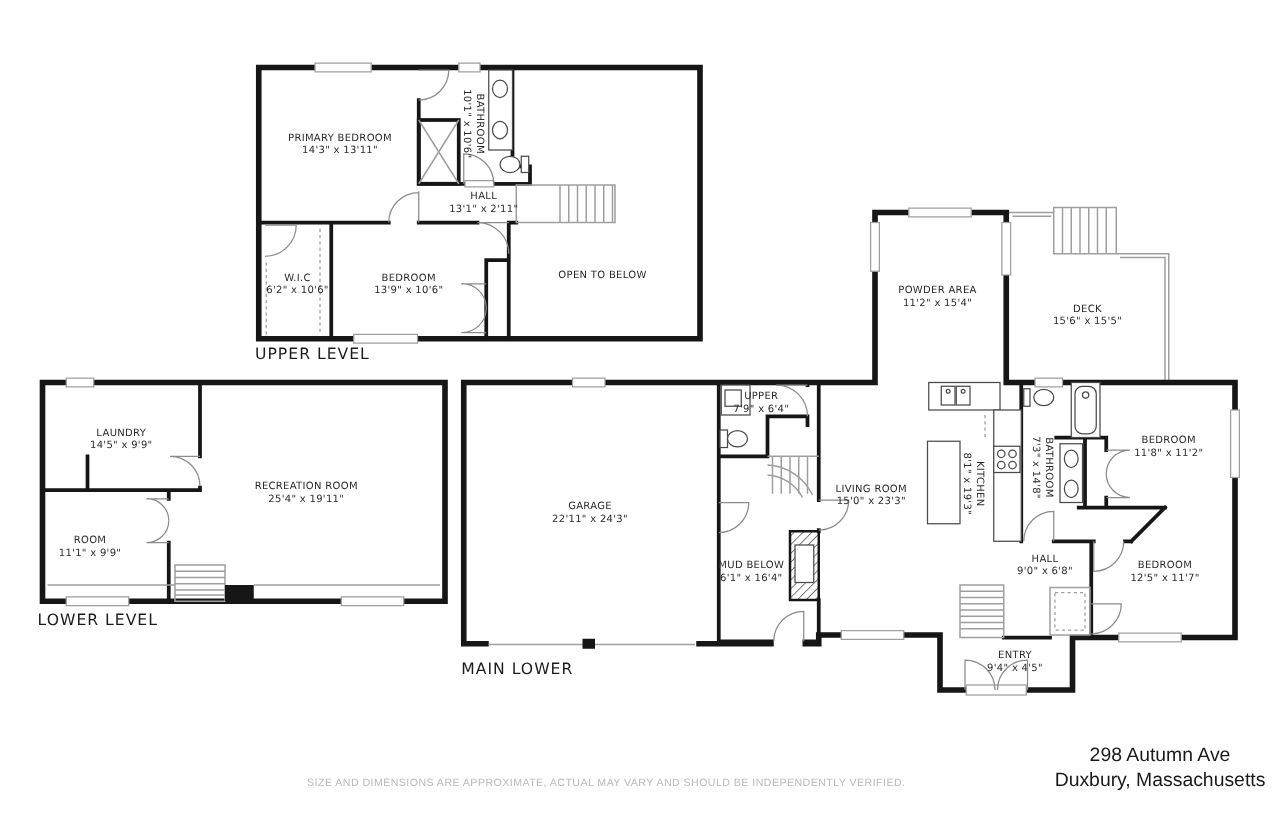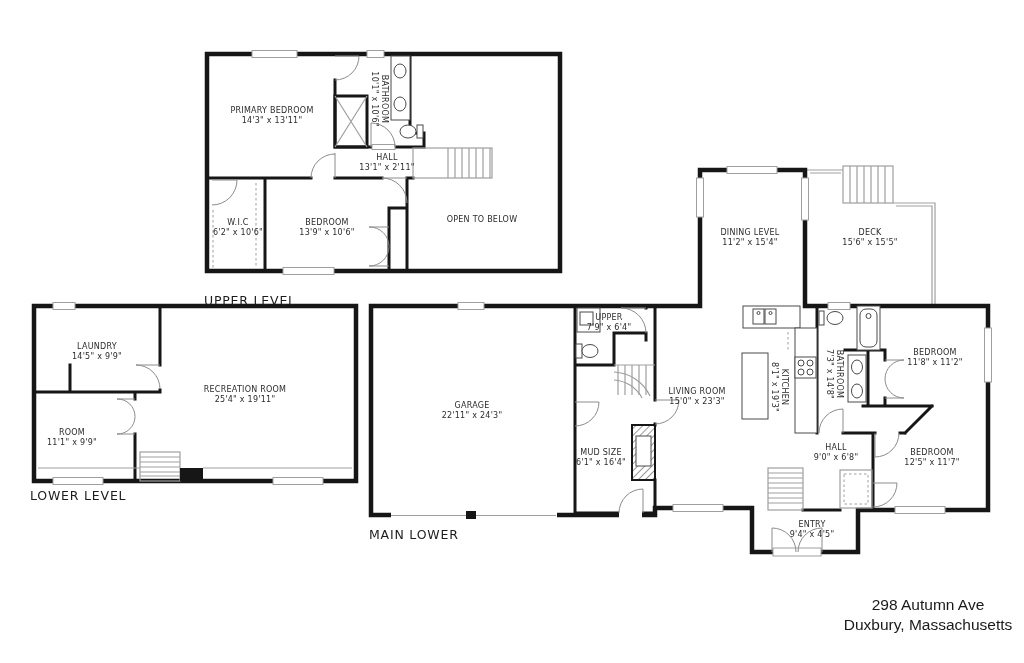--- a/index.html
+++ b/index.html
@@ -265,28 +265,28 @@
 
 <div class="rl" style="left:472px;top:410px">
   <div>GARAGE</div>
   <div>22'11" x 24'3"</div>
 </div>
 <div class="rl" style="left:609px;top:322px">
   <div>UPPER</div>
   <div>7'9" x 6'4"</div>
 </div>
 <div class="rl" style="left:601px;top:457px">
-  <div>MUD SIZE</div>
+  <div>MUD BELOW</div>
   <div>6'1" x 16'4"</div>
 </div>
 <div class="rl" style="left:750px;top:237px">
-  <div>DINING LEVEL</div>
+  <div>POWDER AREA</div>
   <div>11'2" x 15'4"</div>
 </div>
-<div class="rl" style="left:870px;top:237px">
+<div class="rl" style="left:870px;top:252px">
   <div>DECK</div>
   <div>15'6" x 15'5"</div>
 </div>
 <div class="rl vert" style="left:779px;top:387px">
   <div>KITCHEN</div>
   <div>8'1" x 19'3"</div>
 </div>
 <div class="rl vert" style="left:834px;top:374px">
   <div>BATHROOM</div>
   <div>7'3" x 14'8"</div>
@@ -305,22 +305,23 @@
 </div>
 <div class="rl" style="left:932px;top:457px">
   <div>BEDROOM</div>
   <div>12'5" x 11'7"</div>
 </div>
 <div class="rl" style="left:812px;top:529px">
   <div>ENTRY</div>
   <div>9'4" x 4'5"</div>
 </div>
 
-<div class="lvl" style="left:204px;top:293px">UPPER LEVEL</div>
+<div class="lvl" style="left:204px;top:275px">UPPER LEVEL</div>
 <div class="lvl" style="left:30px;top:488px">LOWER LEVEL</div>
 <div class="lvl" style="left:369px;top:527px">MAIN LOWER</div>
 
+<div class="disclaimer">SIZE AND DIMENSIONS ARE APPROXIMATE, ACTUAL MAY VARY AND SHOULD BE INDEPENDENTLY VERIFIED.</div>
 <div class="address">
   <div>298 Autumn Ave</div>
   <div>Duxbury, Massachusetts</div>
 </div>
 
 </div>
 
 </body></html>

